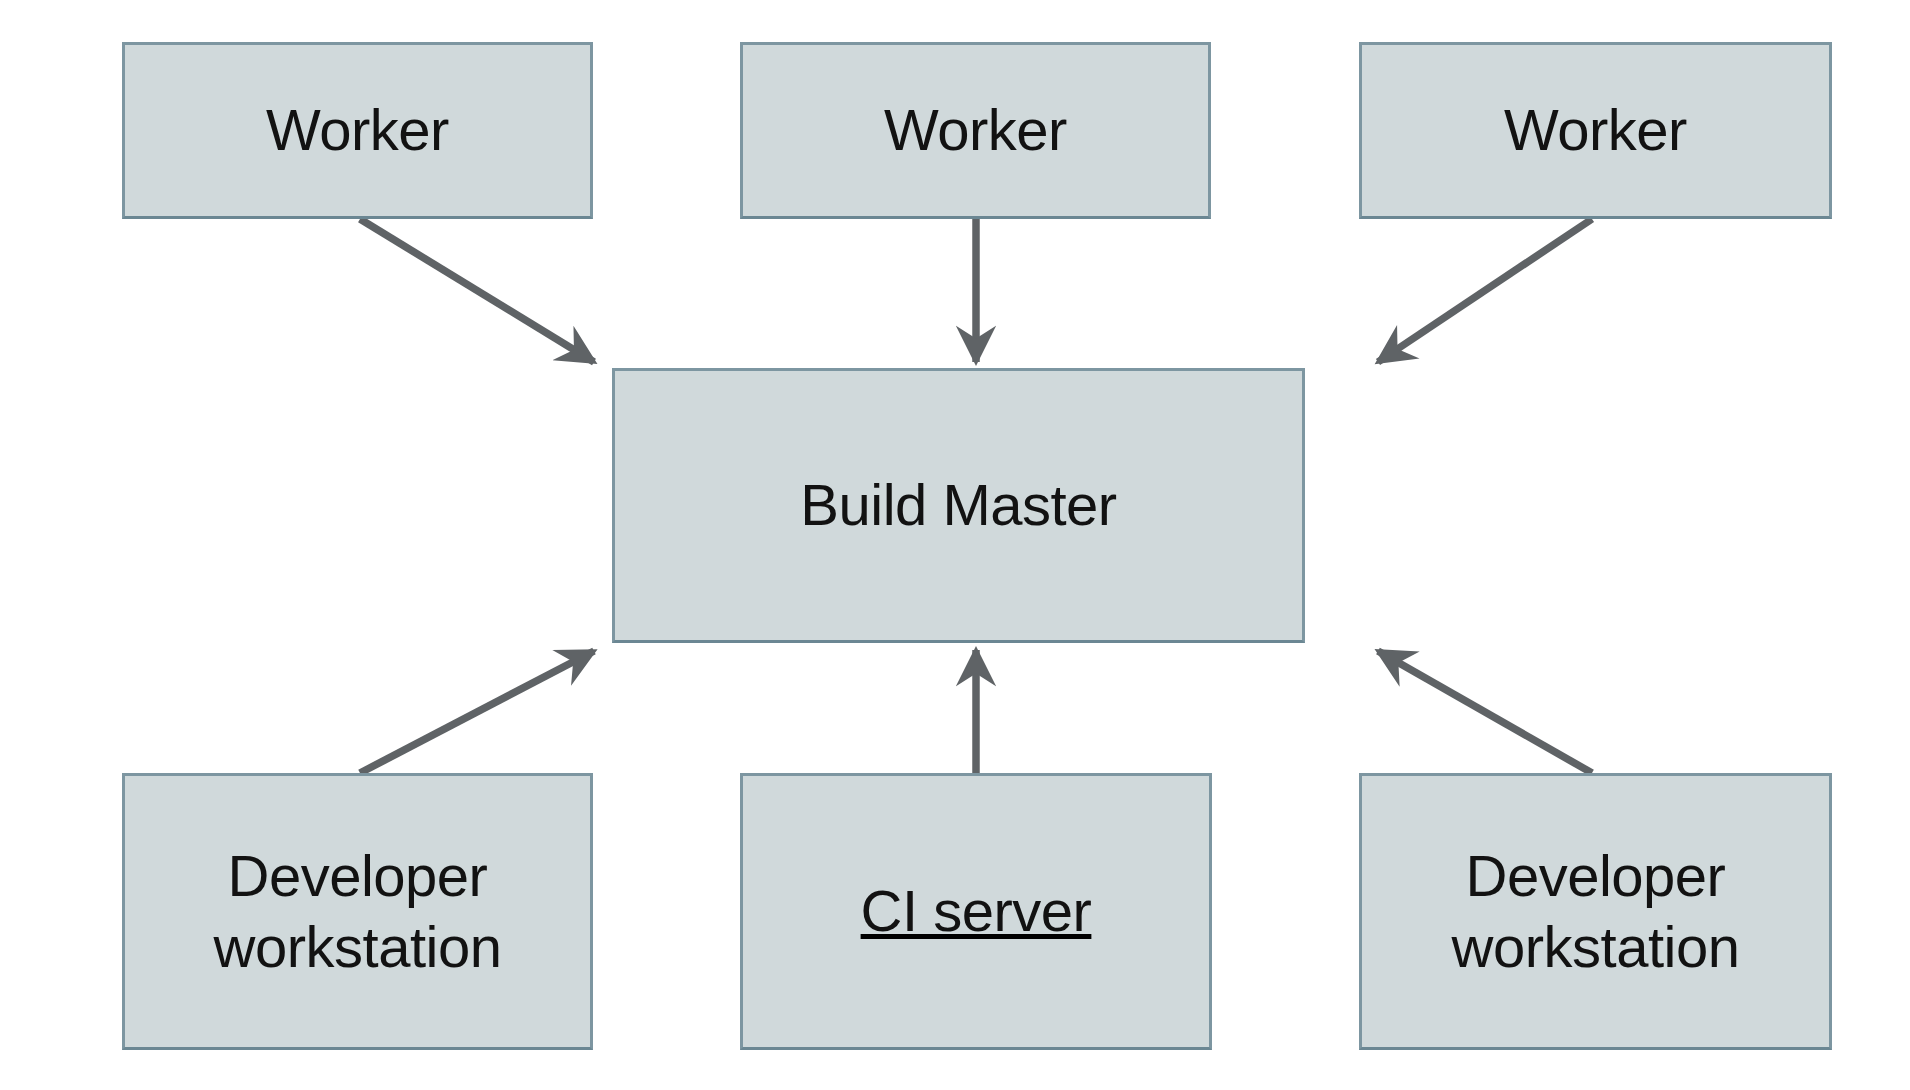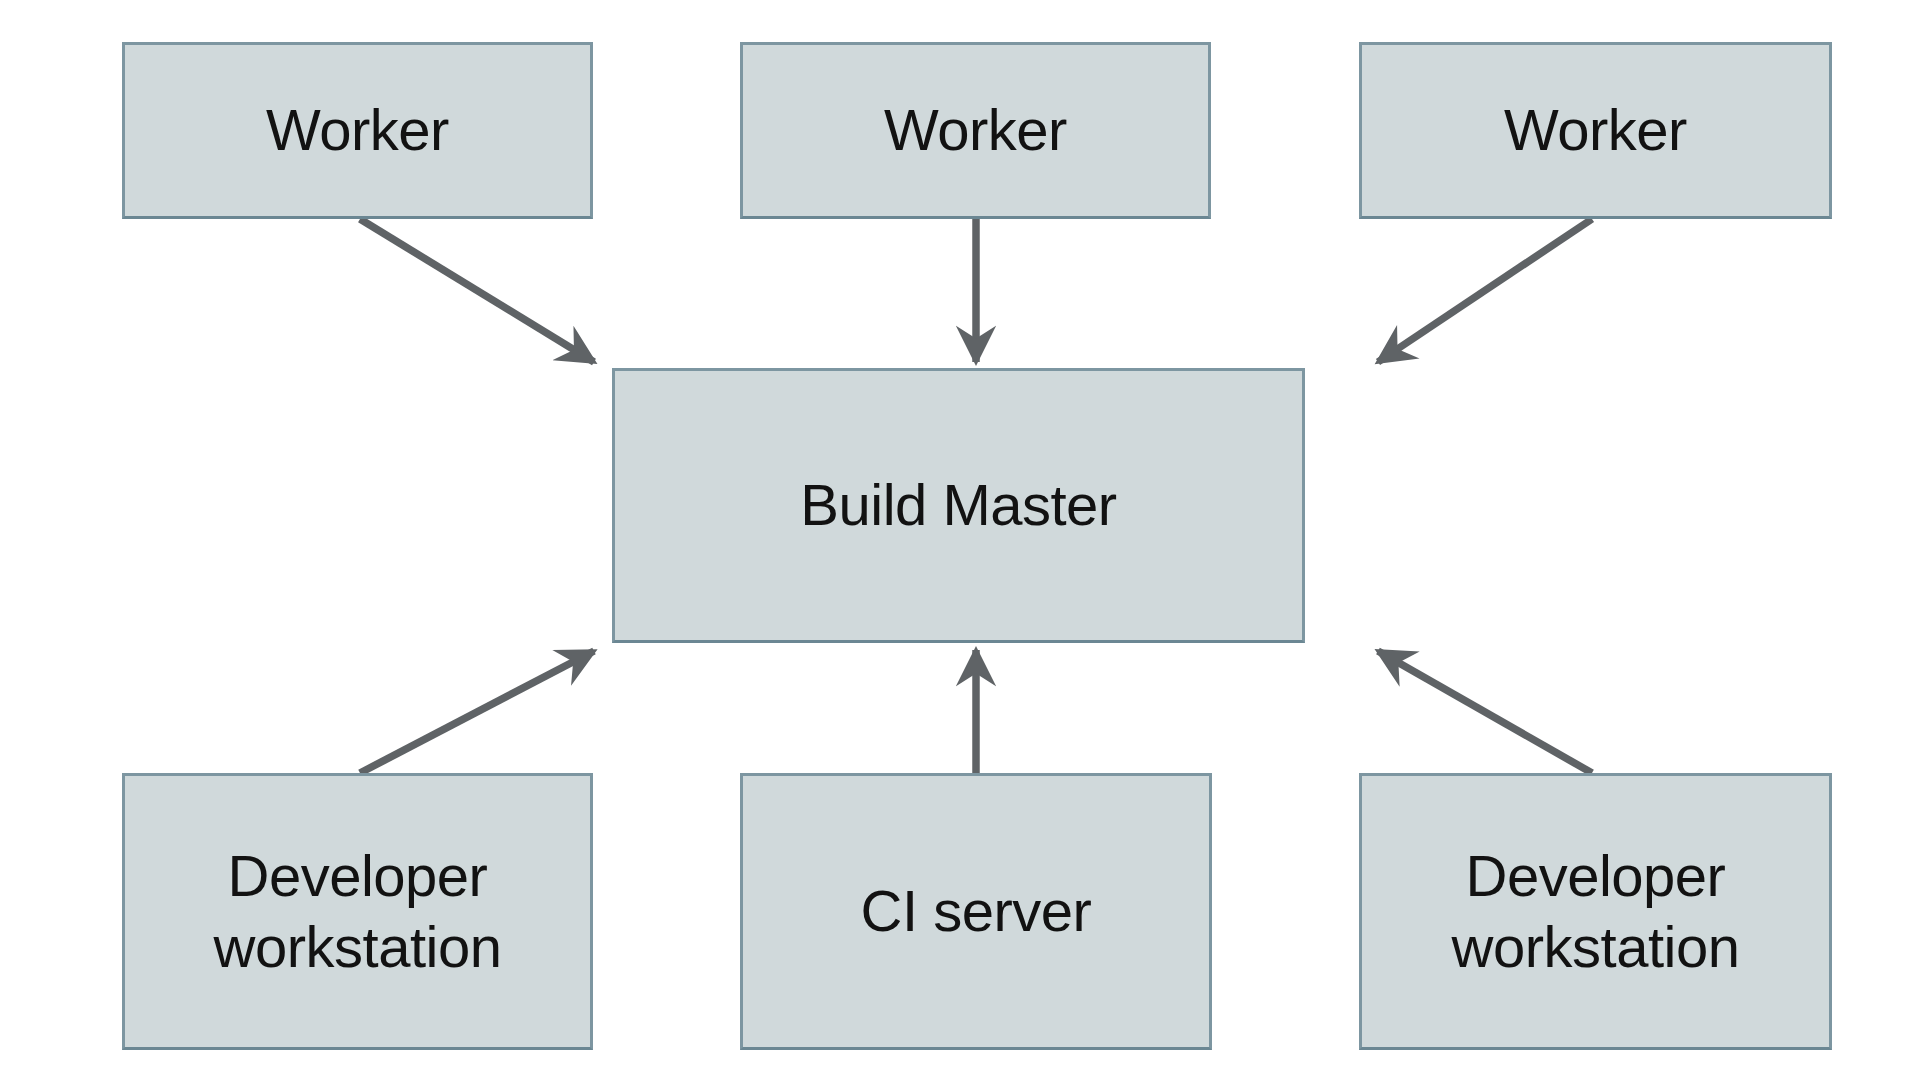--- a/index.html
+++ b/index.html
@@ -81,21 +81,21 @@
   </div>
 
   <div class="node" style="left:596px; top:368px; width:693px; height:275px;margin-left:16px;">
     <span class="label">Build Master</span>
   </div>
 
   <div class="node" style="left:122px; top:773px; width:471px; height:277px;">
     <span class="label">Developer workstation</span>
   </div>
 
-  <div class="node" style="left:740px; top:773px; width:472px; height:277px;">
+  <div class="node" style="left:740px; top:773px; width:472px; height:277px;text-decoration:underline;">
     <span class="label">CI server</span>
   </div>
 
   <div class="node" style="left:1359px; top:773px; width:473px; height:277px;">
     <span class="label">Developer workstation</span>
   </div>
 
 </div>
 
 </body></html>

